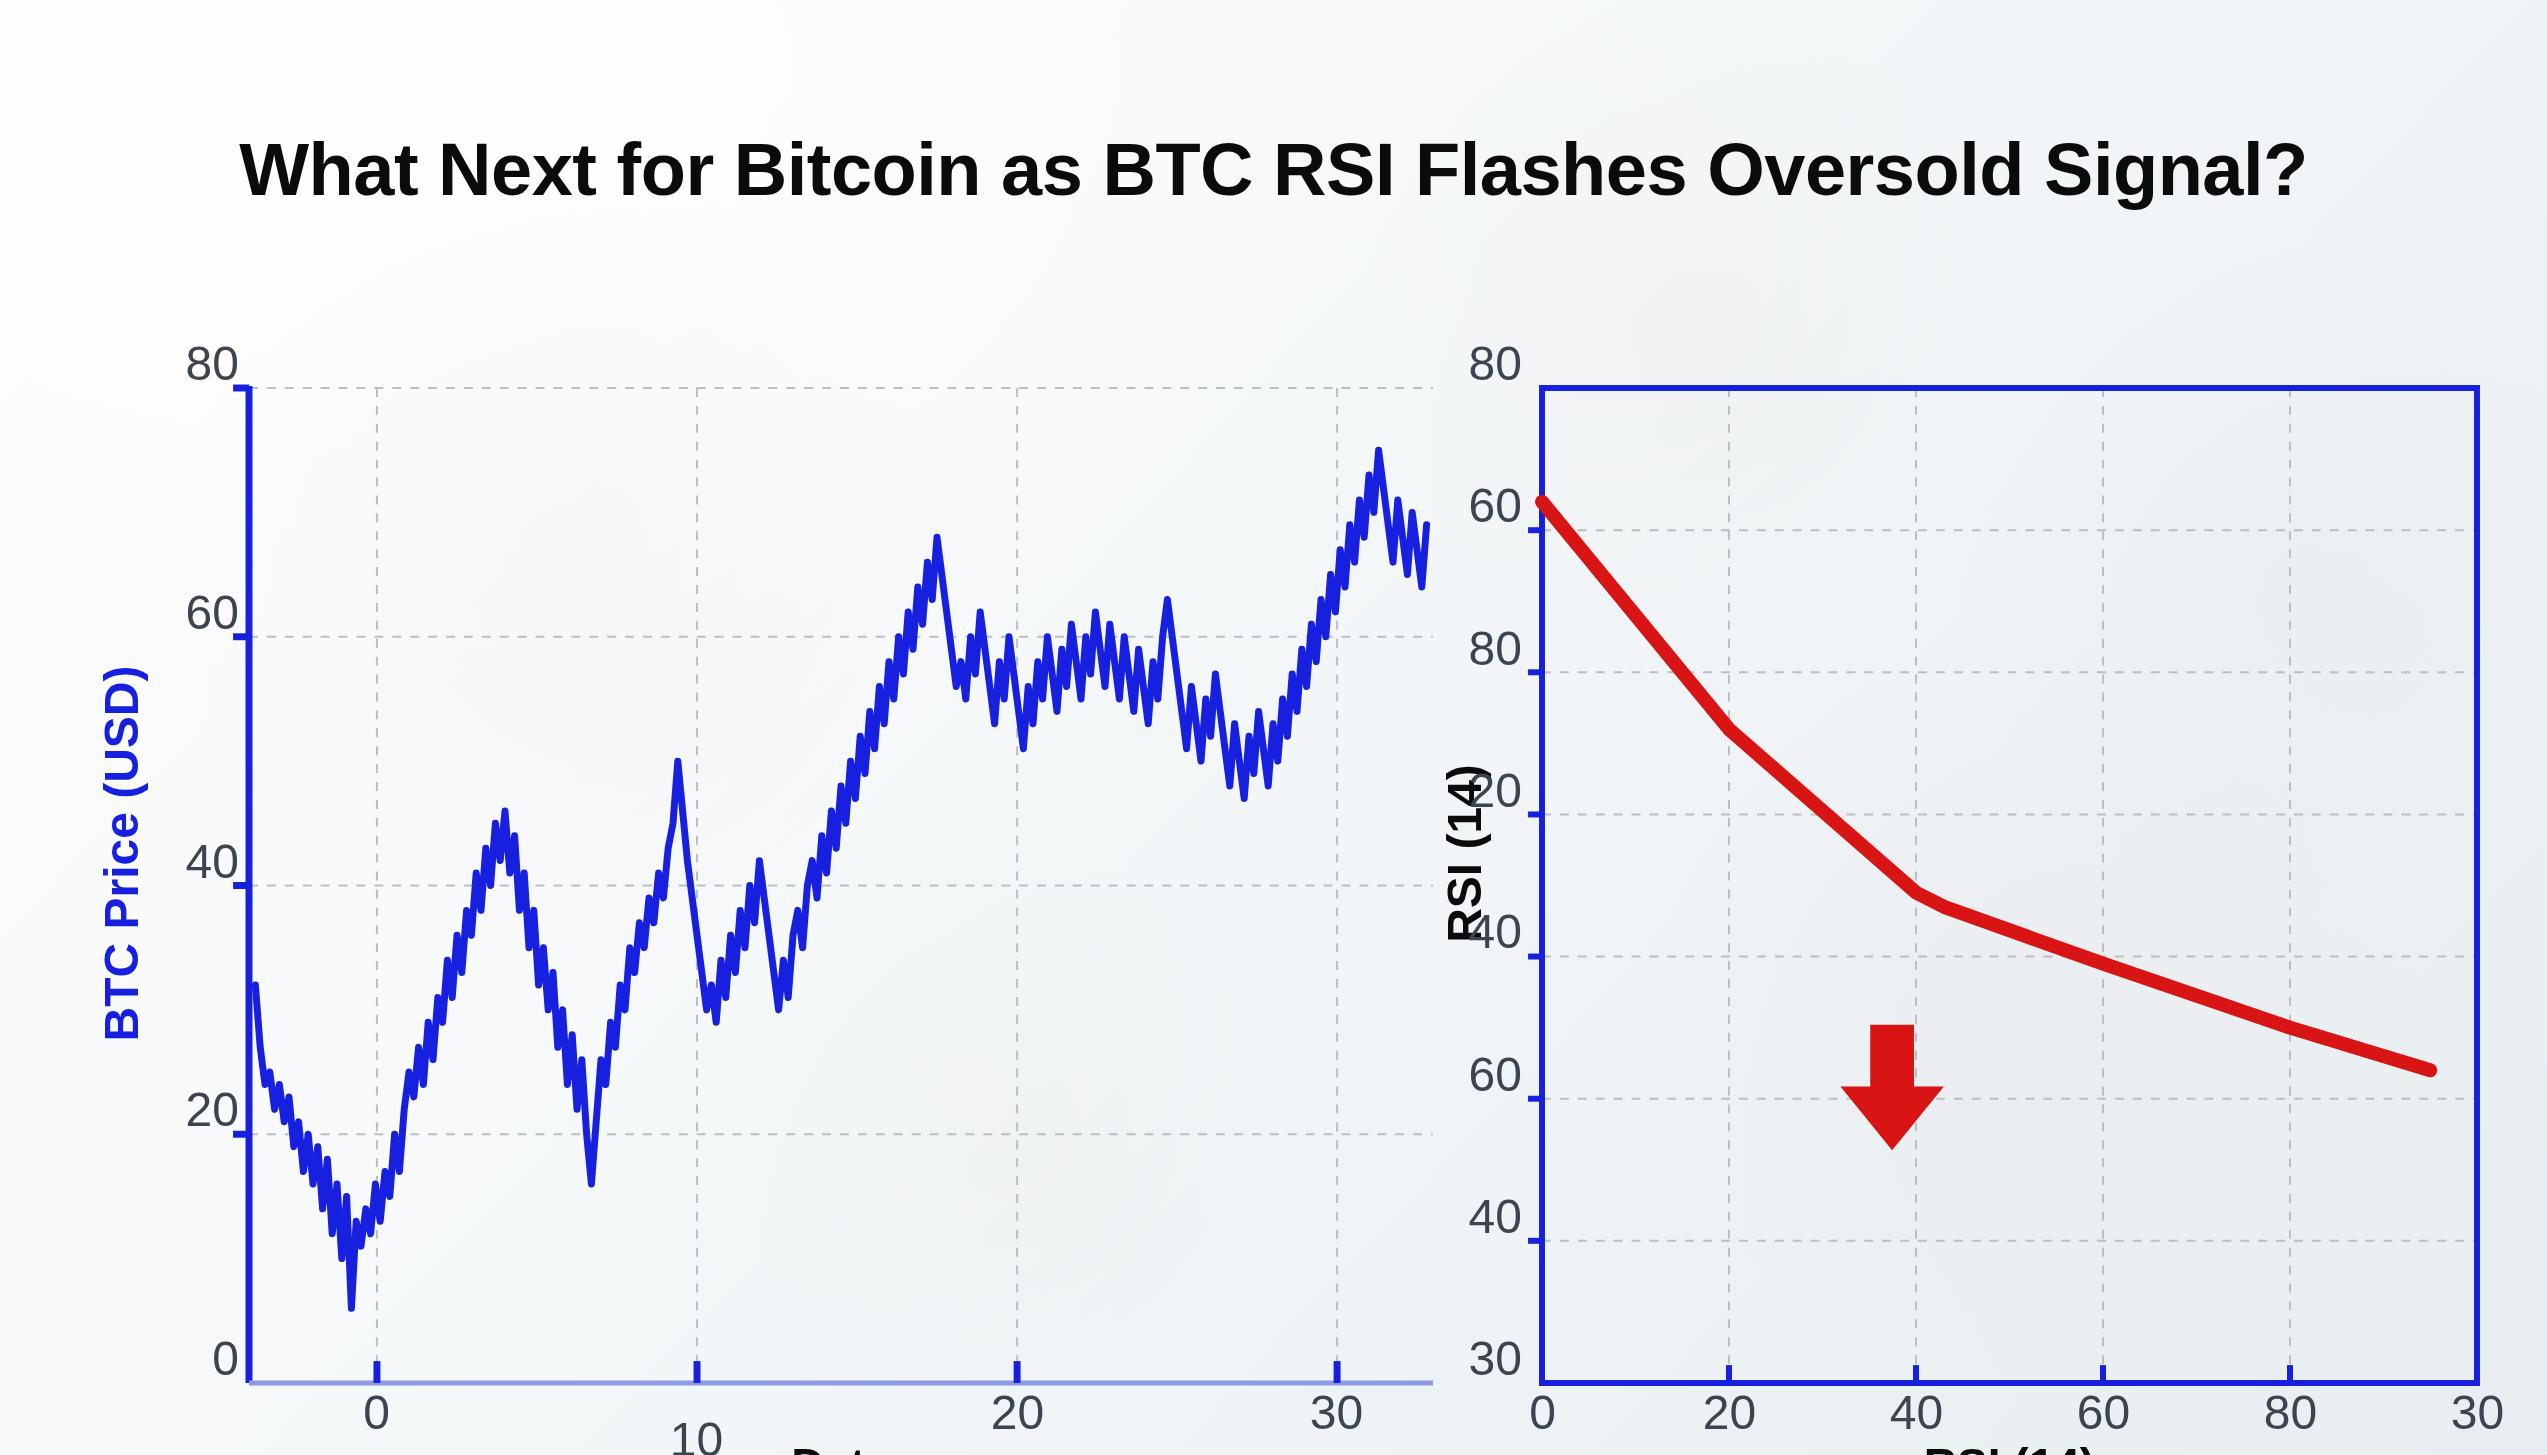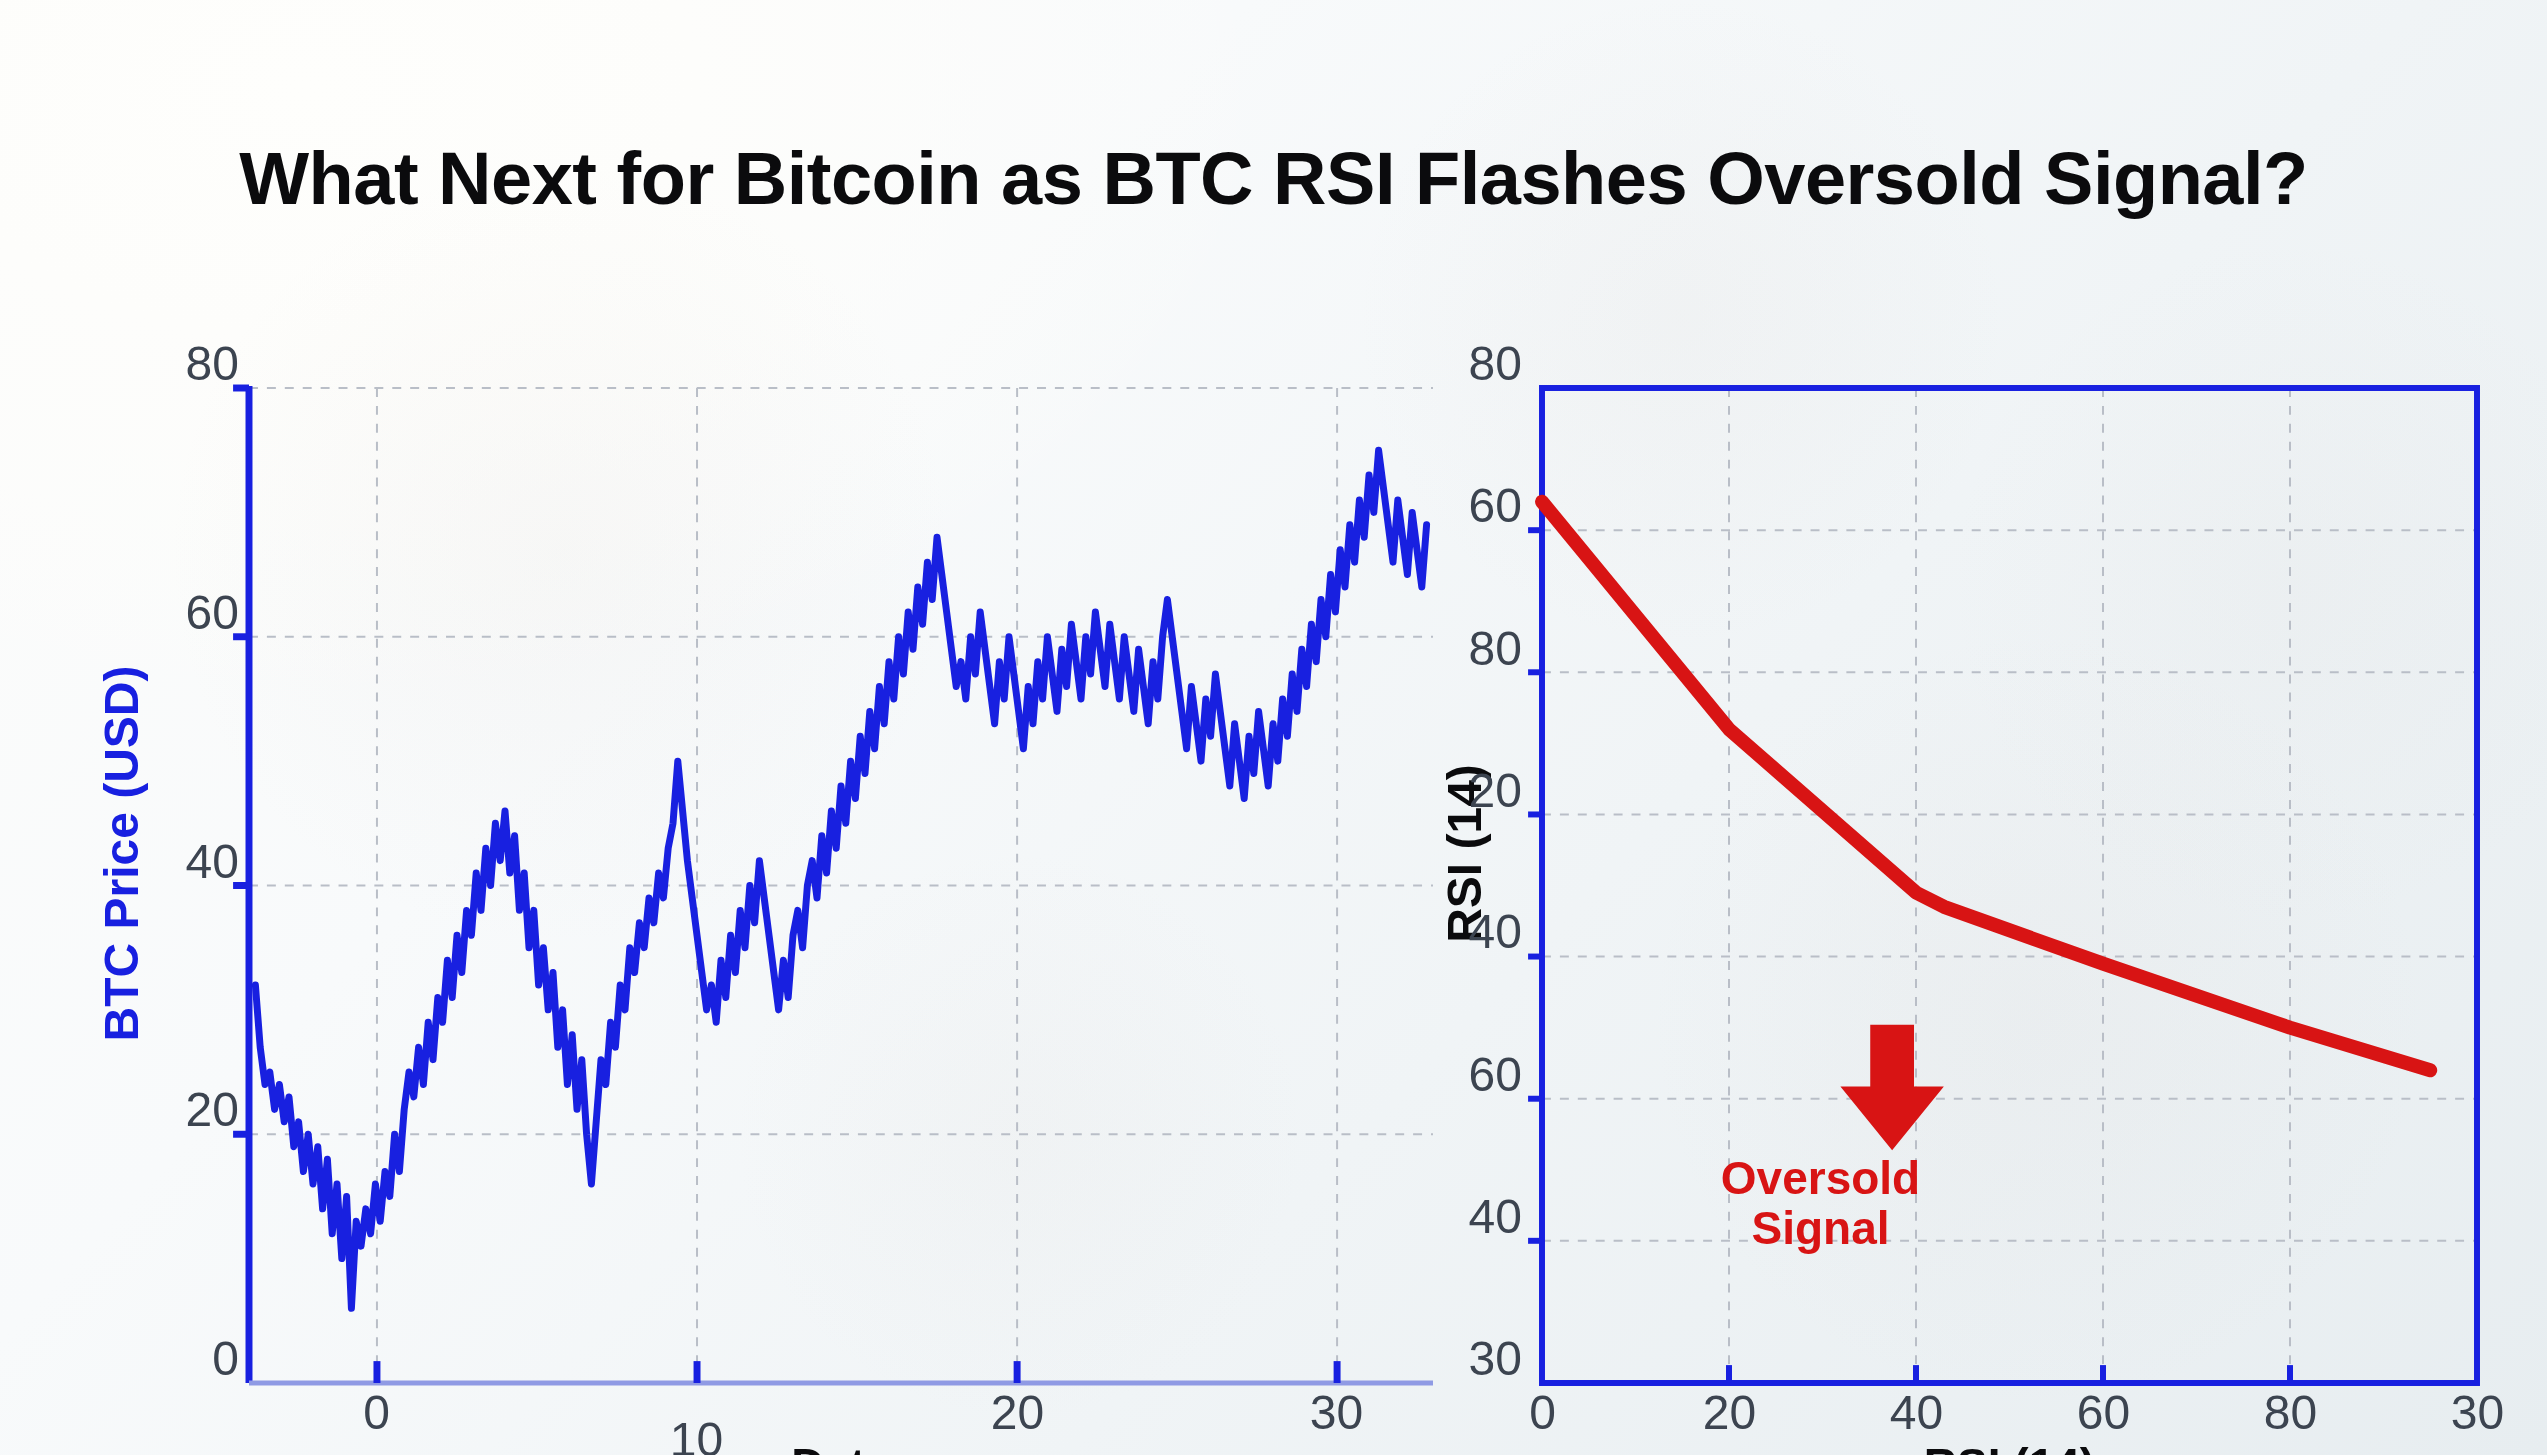--- a/index.html
+++ b/index.html
@@ -26,21 +26,21 @@
       radial-gradient(circle at 22% 38%, rgba(214,206,200,0.10) 0%, rgba(214,206,200,0) 18%),
       radial-gradient(circle at 66% 22%, rgba(208,200,196,0.09) 0%, rgba(208,200,196,0) 16%),
       radial-gradient(circle at 80% 70%, rgba(205,198,196,0.09) 0%, rgba(205,198,196,0) 17%),
       radial-gradient(circle at 40% 78%, rgba(210,204,200,0.08) 0%, rgba(210,204,200,0) 15%),
       radial-gradient(circle at 90% 40%, rgba(206,200,198,0.07) 0%, rgba(206,200,198,0) 14%);
   }
 
   #title {
     position: absolute;
     left: 0;
-    top: 136px;
+    top: 127px;
     width: 2547px;
     text-align: center;
     font-size: 74px;
     font-weight: bold;
     letter-spacing: -0.5px;
     color: #0b0b0d;
     white-space: nowrap;
   }
 
   .panel { position: absolute; }
@@ -230,19 +230,15 @@
         <line x1="752" y1="1000" x2="752" y2="982" stroke="#1820e0" stroke-width="6"></line>
       </g>
 
       <polyline id="rsi-line" fill="none" stroke="#d81414" stroke-width="14" stroke-linejoin="round" stroke-linecap="round" points="0.00,114.29 188.00,342.86 376.00,507.14 404.20,521.43 564.00,578.57 752.00,642.86 893.00,685.71"></polyline>
 
       <g transform="translate(352,640)">
         <path d="M -22 0 L 22 0 L 22 62 L 52 62 L 0 126 L -52 62 L -22 62 Z" fill="#d81414"></path>
       </g>
     </svg>
 
-    <div class="annotation-text" style="left:149px; top:796px; width:557px;">
-      <div>Oversold</div>
-      <div>Signal</div>
-    </div>
   </div>
 </div>
 
 
 </body></html>

